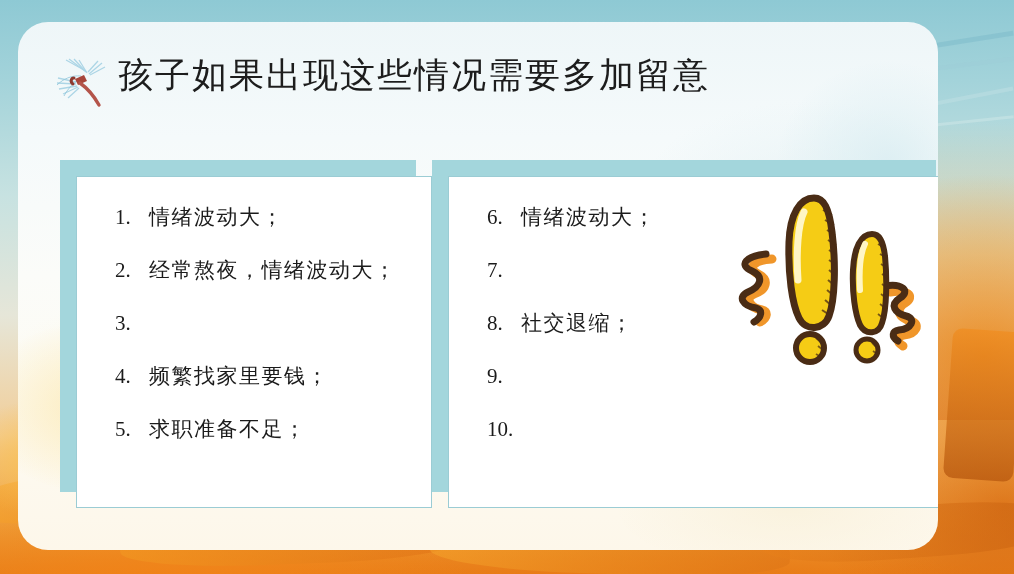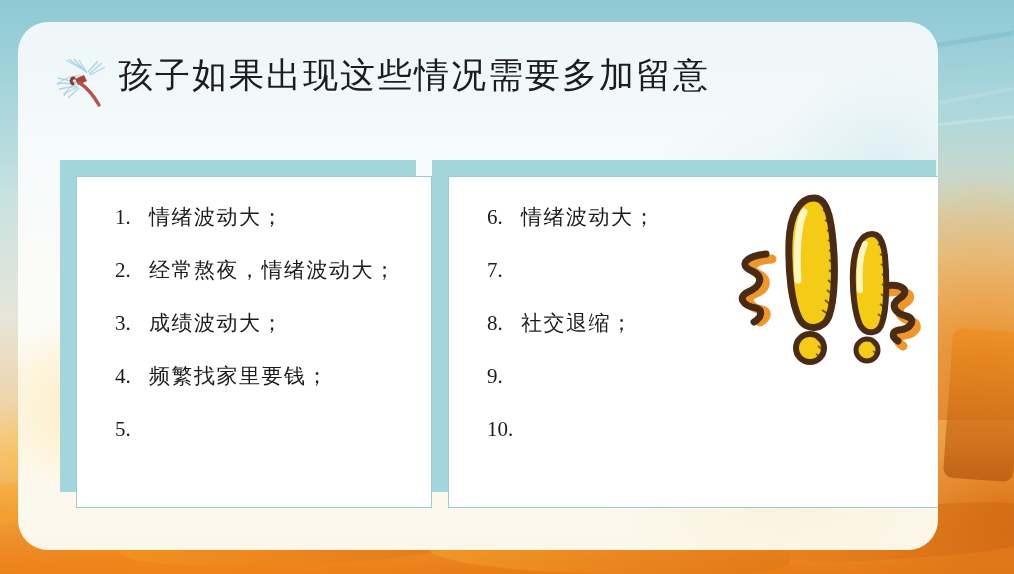--- a/index.html
+++ b/index.html
@@ -201,28 +201,28 @@
           <li>
             <span class="li-num">1.</span>
             <span class="li-text">情绪波动大；</span>
           </li>
           <li>
             <span class="li-num">2.</span>
             <span class="li-text">经常熬夜，情绪波动大；</span>
           </li>
           <li>
             <span class="li-num">3.</span>
-            <span class="li-text">成绩波动大；</span>
           </li>
           <li>
             <span class="li-num">4.</span>
             <span class="li-text">频繁找家里要钱；</span>
           </li>
           <li>
             <span class="li-num">5.</span>
+            <span class="li-text">求职准备不足；</span>
           </li>
         </ul>
       </div>
     </div>
 
     <div class="card-wrap" id="card-right" style="left:414px; top:138px; width:520px; height:348px;">
       <div class="card-shadow" style="width:504px; height:332px;"></div>
       <div class="card-white" style="width:504px; height:332px;">
         <ul class="card-list">
           <li>

